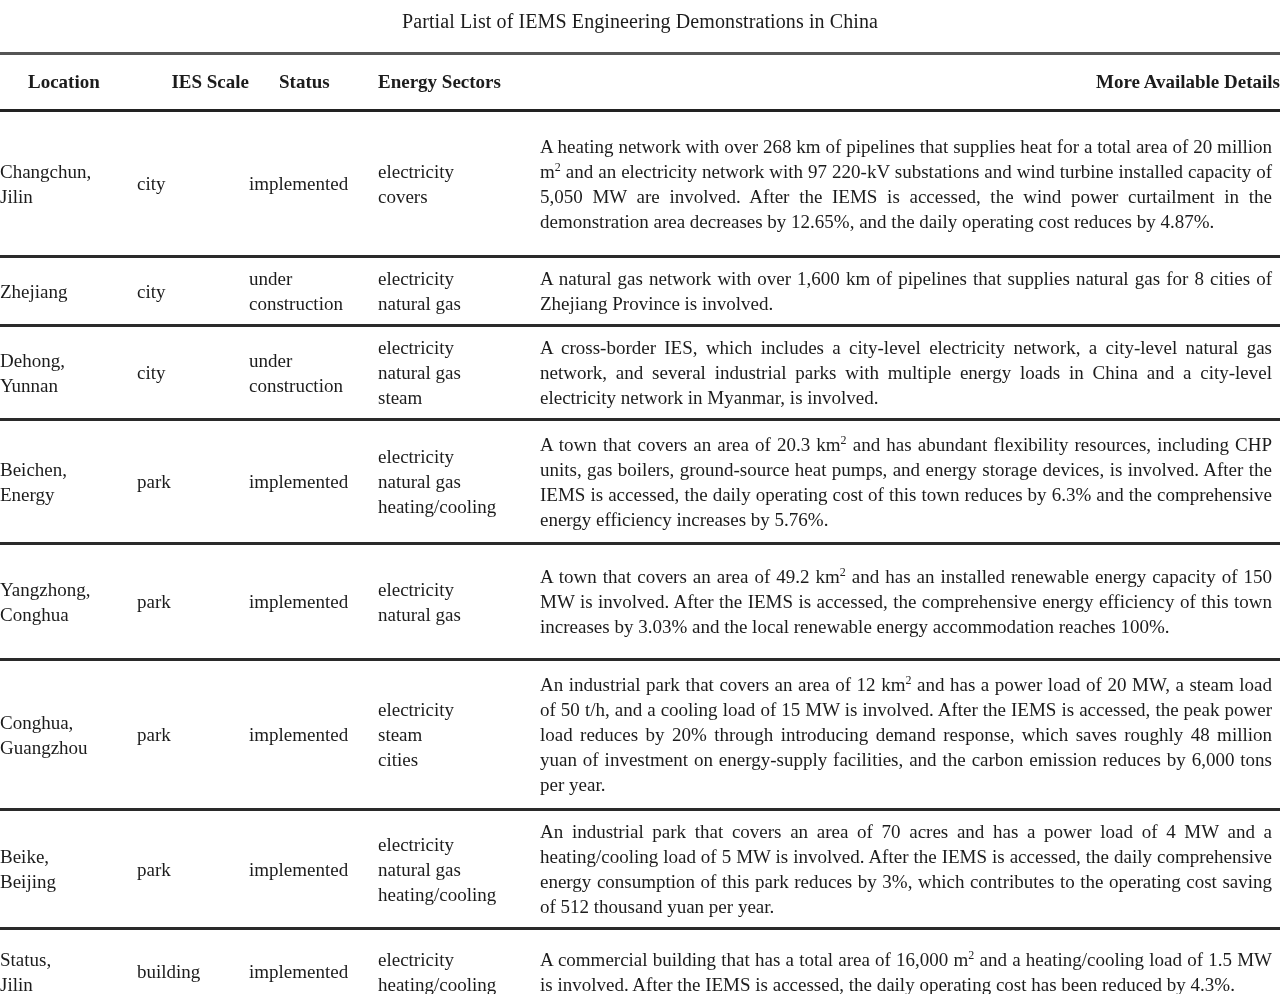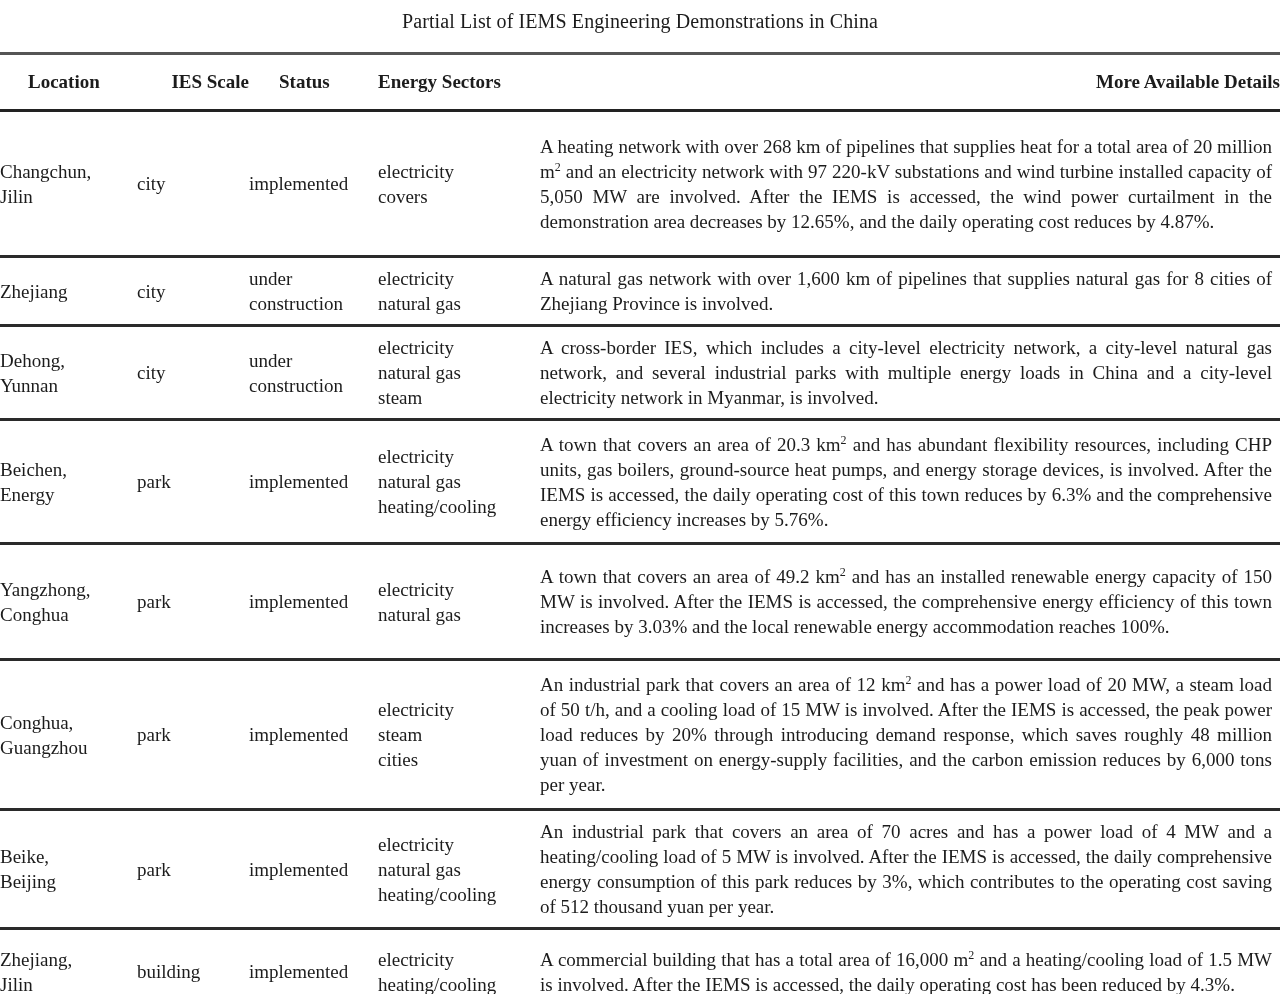--- a/index.html
+++ b/index.html
@@ -184,21 +184,21 @@
         </td>
         <td class="sectors">
           <span class="sector-line">electricity</span>
           <span class="sector-line">natural gas</span>
           <span class="sector-line">heating/cooling</span>
         </td>
         <td class="details">An industrial park that covers an area of 70 acres and has a power load of 4 MW and a heating/cooling load of 5 MW is involved. After the IEMS is accessed, the daily comprehensive energy consumption of this park reduces by 3%, which contributes to the operating cost saving of 512 thousand yuan per year.</td>
       </tr>
       <tr style="height: 87px;">
         <td class="loc">
-          <span class="sector-line">Zhejiang,</span>
+          <span class="sector-line">Status,</span>
           <span class="sector-line">Jilin</span>
         </td>
         <td class="scale">building</td>
         <td class="status">
           <span class="sector-line">implemented</span>
         </td>
         <td class="sectors">
           <span class="sector-line">electricity</span>
           <span class="sector-line">heating/cooling</span>
         </td>

